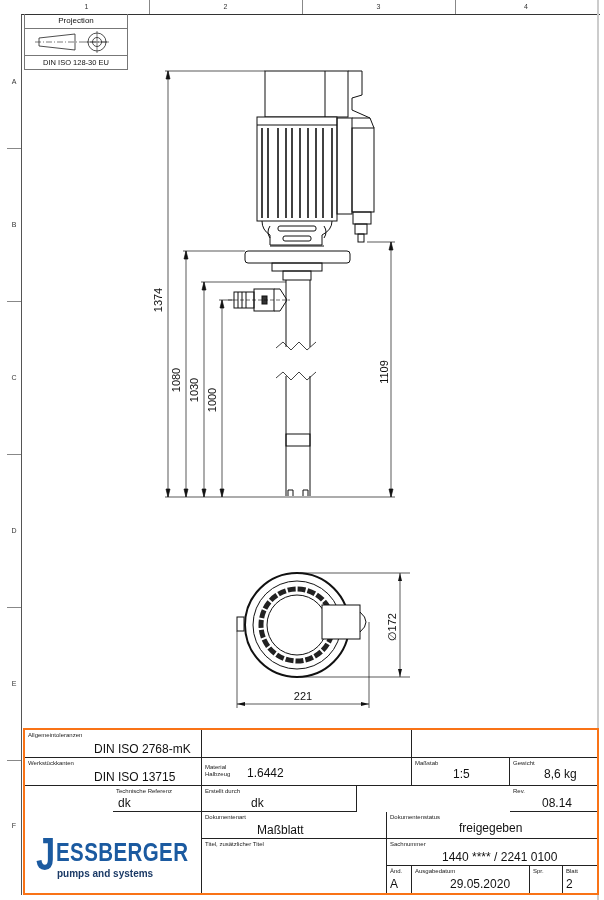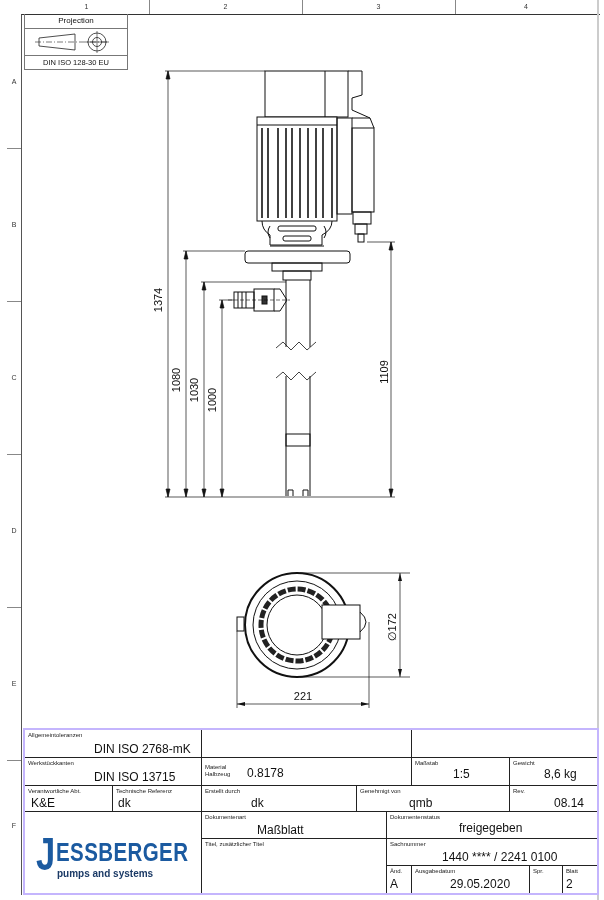--- a/index.html
+++ b/index.html
@@ -5,21 +5,21 @@
   html,body{margin:0;padding:0;background:#fff;}
   body{width:604px;height:900px;position:relative;overflow:hidden;font-family:"Liberation Sans",sans-serif;color:#111;}
   .abs{position:absolute;}
   .zone-top{position:absolute;top:0;height:14px;border-right:1px solid #888;font-size:7px;text-align:center;line-height:14px;color:#333;}
   .zone-left{position:absolute;left:7px;width:14px;border-bottom:1px solid #888;font-size:7px;text-align:center;color:#333;display:flex;align-items:center;justify-content:center;}
   .frame{position:absolute;left:21px;top:14px;width:578px;height:880px;border-left:1px solid #555;border-top:1px solid #333;}
   .proj{position:absolute;left:24px;top:14px;width:102px;height:55px;border:1px solid #777;border-top:none;font-size:8px;}
   .proj .hdr{height:14px;border-bottom:1px solid #777;text-align:center;line-height:14px;}
   .proj .sym{height:26px;border-bottom:1px solid #777;}
   .proj .ftr{height:14px;text-align:center;line-height:14px;font-size:7.5px;}
-  .tb{position:absolute;left:23px;top:728px;width:576px;height:167px;border:2px solid #c4b5fd;box-sizing:border-box;}
+  .tb{position:absolute;left:23px;top:728px;width:576px;height:167px;border:2px solid #f97316;box-sizing:border-box;}
   .cell{position:absolute;border-right:1px solid #222;border-bottom:1px solid #222;box-sizing:border-box;}
   .lbl{position:absolute;left:3px;top:2px;font-size:6px;color:#222;white-space:nowrap;}
   .val{position:absolute;font-size:12px;color:#111;white-space:nowrap;}
   .dim{font-size:11px;fill:#111;font-family:"Liberation Sans",sans-serif;}
   .logo-j{position:absolute;left:11px;top:19px;font-size:46px;font-weight:bold;color:#1b5aa0;font-family:"Liberation Sans",sans-serif;line-height:46px;transform:scaleX(0.75);transform-origin:left top;}
   .logo-word{position:absolute;left:31px;top:26px;font-size:25px;font-weight:bold;color:#1b5aa0;letter-spacing:0.5px;transform:scaleX(0.82);transform-origin:left top;}
   .logo-sub{position:absolute;left:32px;top:56px;font-size:10px;font-weight:bold;color:#1b3a66;}
 </style>
 </head>
 <body>
@@ -183,50 +183,42 @@
   <div class="cell" style="left:177px;top:0;width:210px;height:28px;"></div>
   <div class="cell" style="left:387px;top:0;width:185px;height:28px;border-right:none;"></div>
 
   <div class="cell" style="left:0;top:28px;width:177px;height:28px;">
     <span class="lbl">Werkstückkanten</span>
     <span class="val" style="left:69px;top:12px;">DIN ISO 13715</span>
   </div>
   <div class="cell" style="left:177px;top:28px;width:210px;height:28px;">
     <span class="lbl" style="top:6px;">Material</span>
     <span class="lbl" style="top:13px;">Halbzeug</span>
-    <span class="val" style="left:45px;top:8px;">0.8178</span>
+    <span class="val" style="left:45px;top:8px;">1.6442</span>
   </div>
   <div class="cell" style="left:387px;top:28px;width:98px;height:28px;">
     <span class="lbl">Maßstab</span>
     <span class="val" style="left:41px;top:9px;">1:5</span>
   </div>
   <div class="cell" style="left:485px;top:28px;width:87px;height:28px;border-right:none;">
     <span class="lbl">Gewicht</span>
     <span class="val" style="left:34px;top:9px;">8,6 kg</span>
   </div>
 
-  <div class="cell" style="left:0;top:56px;width:88px;height:26px;">
-    <span class="lbl">Verantwortliche Abt.</span>
-    <span class="val" style="left:6px;top:10px;">K&amp;E</span>
-  </div>
   <div class="cell" style="left:88px;top:56px;width:89px;height:26px;">
     <span class="lbl">Technische Referenz</span>
     <span class="val" style="left:5px;top:10px;">dk</span>
   </div>
   <div class="cell" style="left:177px;top:56px;width:155px;height:26px;">
     <span class="lbl">Erstellt durch</span>
     <span class="val" style="left:49px;top:10px;">dk</span>
   </div>
-  <div class="cell" style="left:332px;top:56px;width:153px;height:26px;">
-    <span class="lbl">Genehmigt von</span>
-    <span class="val" style="left:52px;top:10px;">qmb</span>
-  </div>
   <div class="cell" style="left:485px;top:56px;width:87px;height:26px;border-right:none;">
     <span class="lbl">Rev.</span>
-    <span class="val" style="left:44px;top:10px;">08.14</span>
+    <span class="val" style="left:32px;top:10px;">08.14</span>
   </div>
 
   <div class="cell" style="left:0;top:82px;width:177px;height:81px;border-bottom:none;">
     <span class="logo-j">J</span>
     <span class="logo-word">ESSBERGER</span>
     <span class="logo-sub">pumps and systems</span>
   </div>
 
   <div class="cell" style="left:177px;top:82px;width:185px;height:27px;text-align:center;">
     <span class="lbl">Dokumentenart</span>

